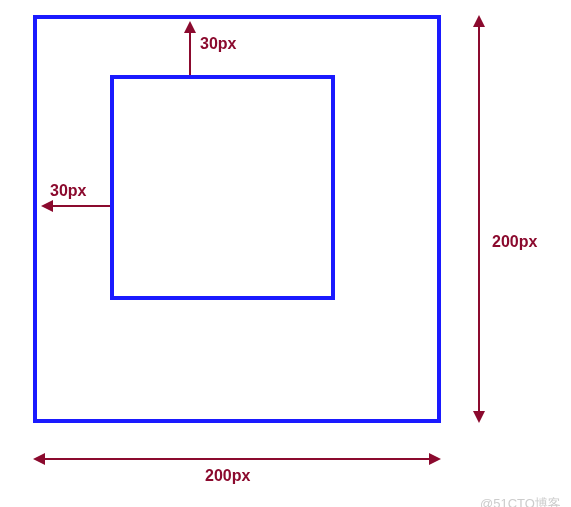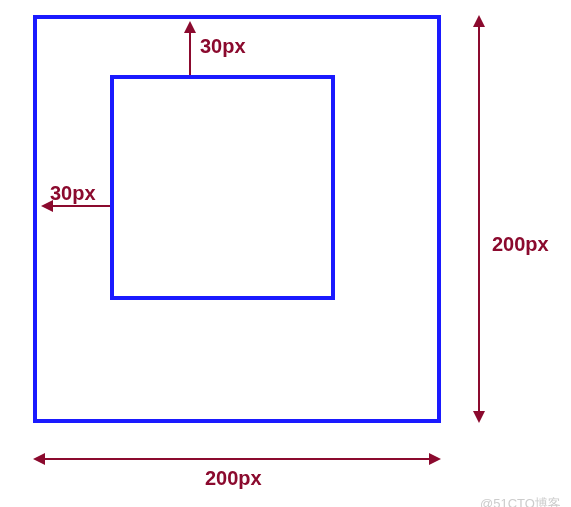--- a/index.html
+++ b/index.html
@@ -1,20 +1,20 @@
 <!DOCTYPE html>
 <html><head>
   <meta charset="utf-8">
   <style>
     * { margin: 0; padding: 0; box-sizing: border-box; }
     body { font-family: Arial, sans-serif; width: 571px; height: 507px; position: relative; background: #fff; }
     .canvas { position: relative; width: 571px; height: 507px; }
     .outer-box { position: absolute; left: 33px; top: 15px; width: 408px; height: 408px; border: 4px solid #1a1aff; }
     .inner-box { position: absolute; left: 110px; top: 75px; width: 225px; height: 225px; border: 4px solid #1a1aff; }
-    .label { position: absolute; color: #8b0a2e; font-weight: bold; font-size: 20px; }
+    .label { position: absolute; color: #8b0a2e; font-weight: bold; font-size: 16px; }
     .watermark { position: absolute; color: #ccc; font-size: 13px; margin-top: 33px; }
     .arrow-stem { position: absolute; background: #8b0a2e; }
     .arrow-head { position: absolute; width: 0; height: 0; }
     .arrow-head.up { border-left: 6px solid transparent; border-right: 6px solid transparent; border-bottom: 12px solid #8b0a2e; }
     .arrow-head.down { border-left: 6px solid transparent; border-right: 6px solid transparent; border-top: 12px solid #8b0a2e; }
     .arrow-head.left { border-top: 6px solid transparent; border-bottom: 6px solid transparent; border-right: 12px solid #8b0a2e; }
     .arrow-head.right { border-top: 6px solid transparent; border-bottom: 6px solid transparent; border-left: 12px solid #8b0a2e; }
   </style>
 </head>
 <body>

